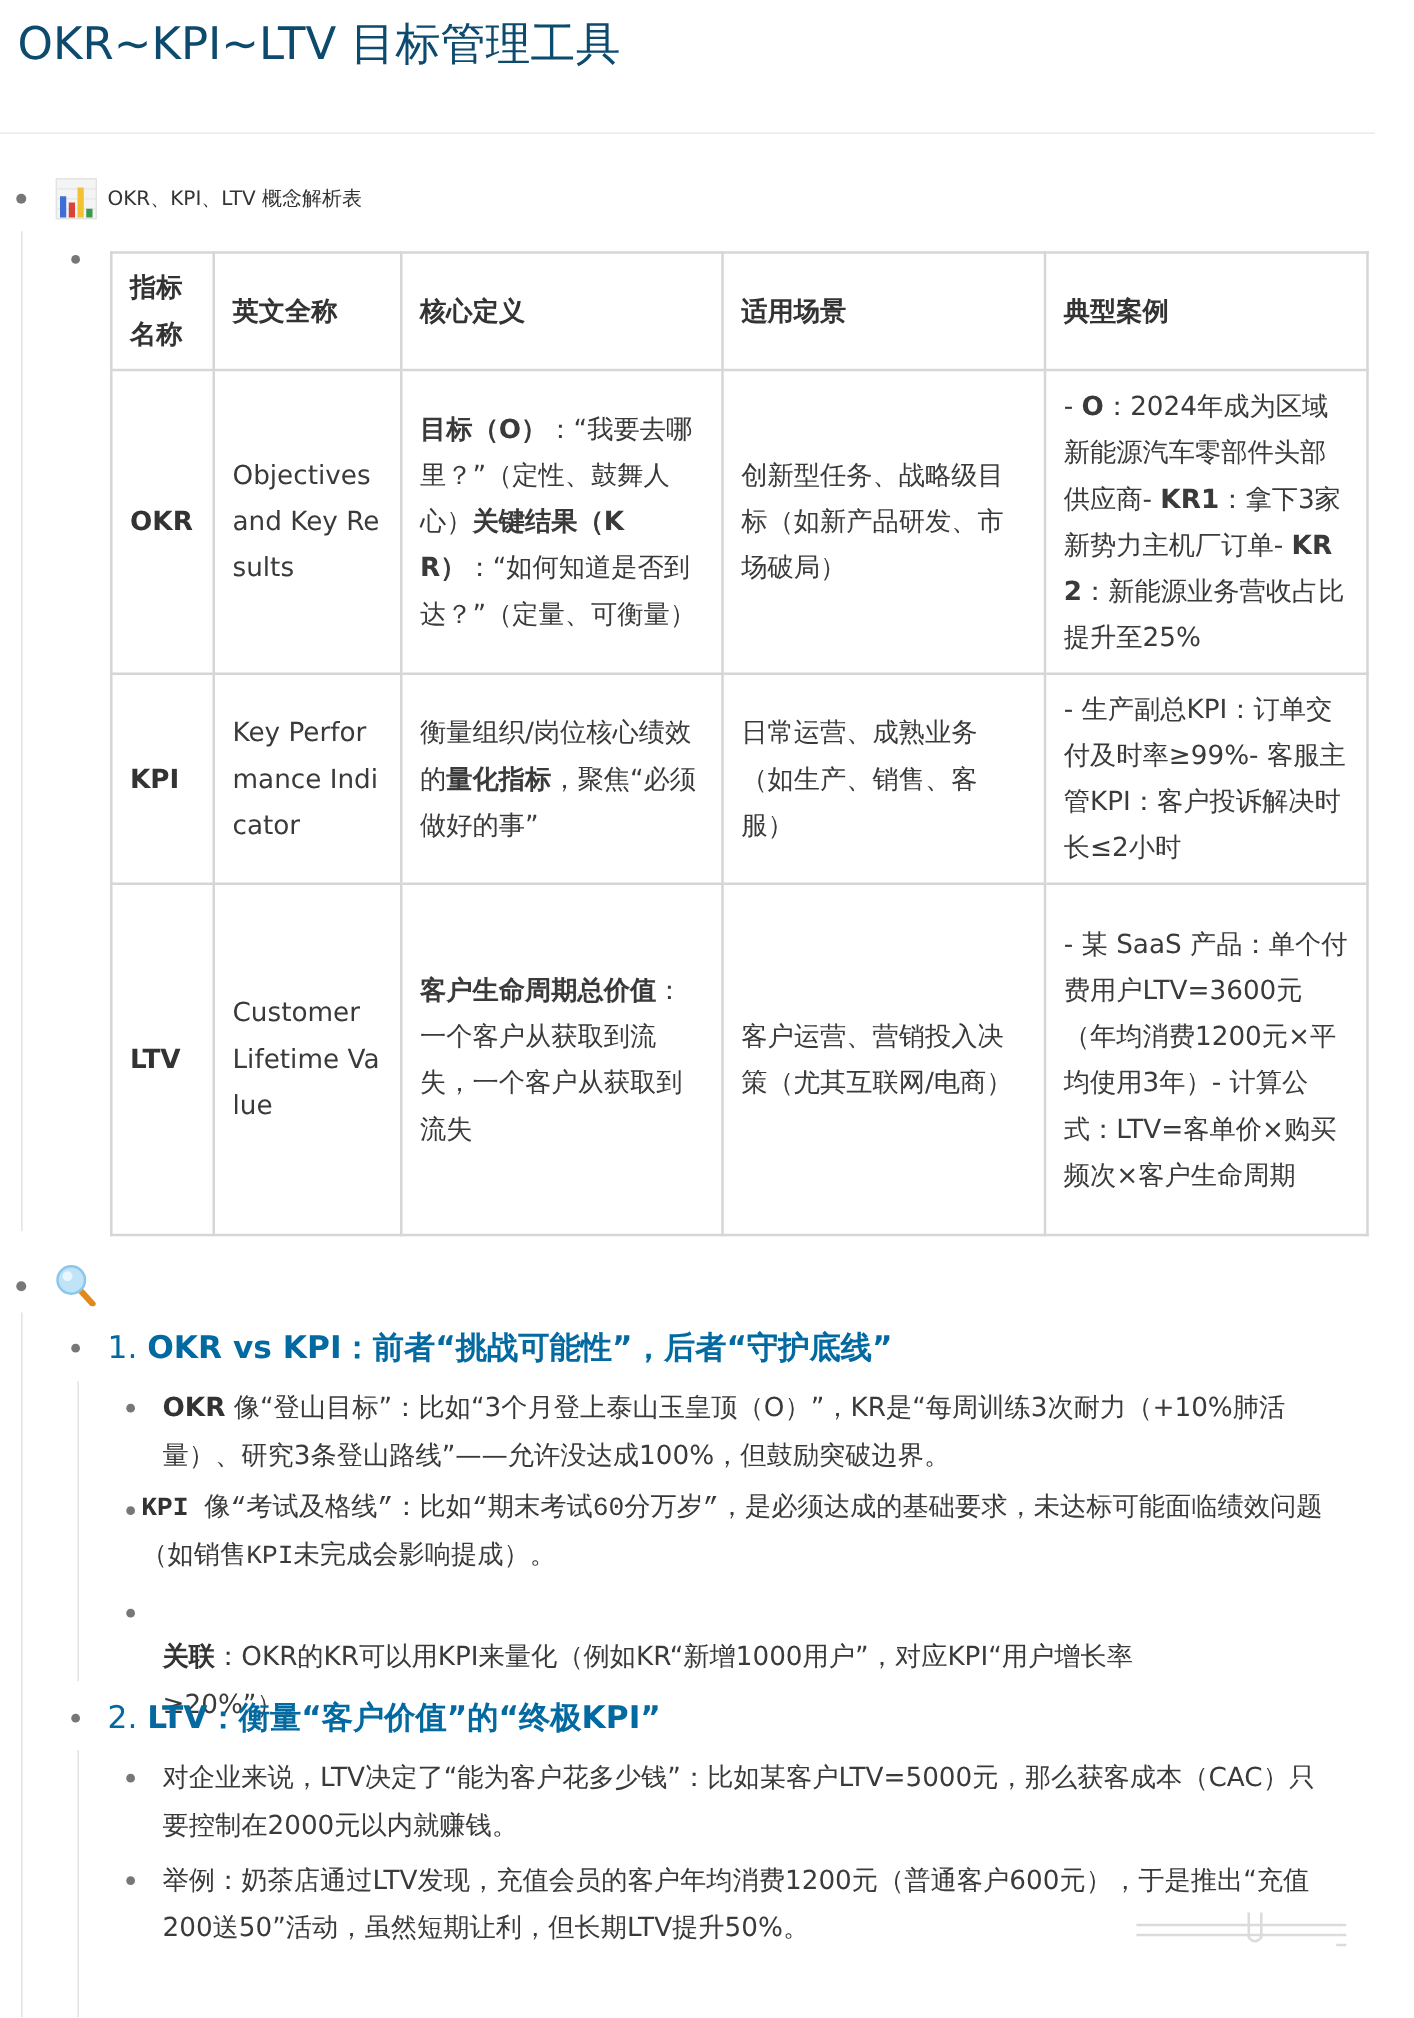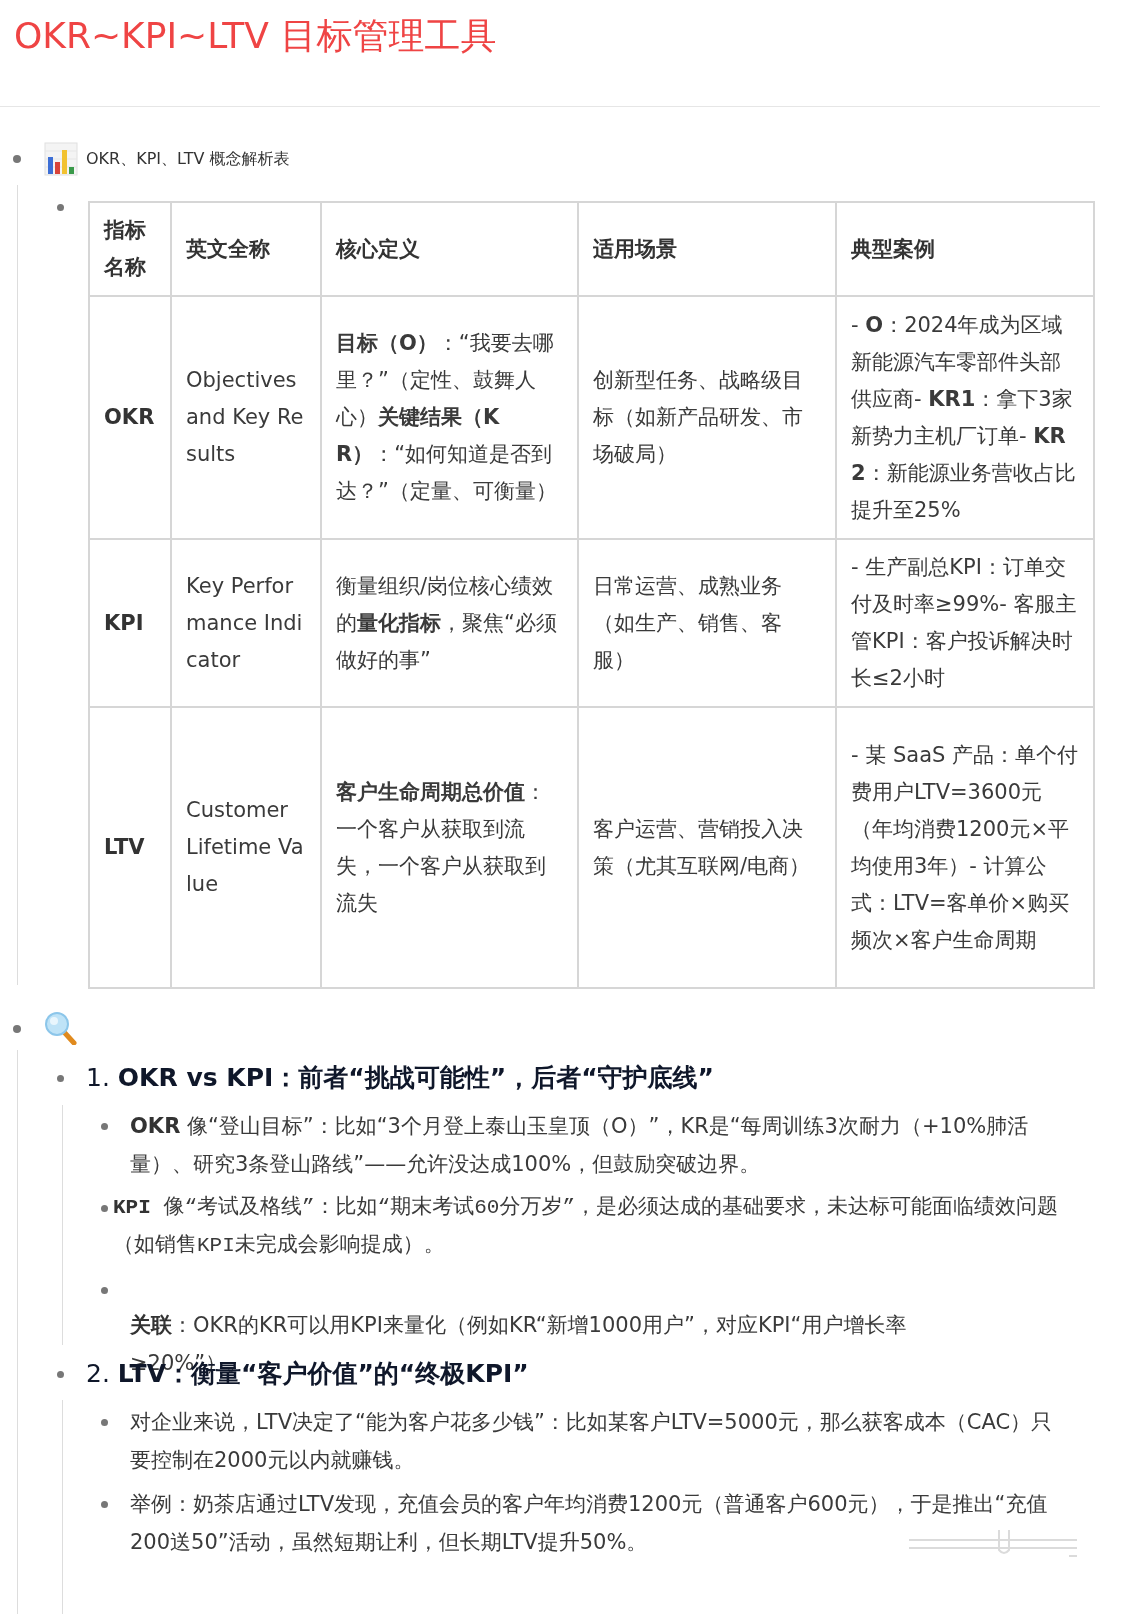--- a/index.html
+++ b/index.html
@@ -3,37 +3,37 @@
 <meta charset="utf-8">
 <style>
   html, body { margin: 0; padding: 0; background: #ffffff; }
   body {
     width: 1131px; height: 1614px; overflow: hidden; position: relative;
     font-family: "DejaVu Sans", "Liberation Sans", sans-serif;
     color: #333333;
   }
   .title {
     position: absolute; left: 14px; top: 10px;
-    font-size: 36px; line-height: 52px; color: #ef4444; margin: 0; font-weight: normal;
+    font-size: 36px; line-height: 52px; color: #0c4a6e; margin: 0; font-weight: normal;
   }
   .title-divider {
     position: absolute; left: 0; top: 106px; width: 1100px; height: 1px; background: #e6e6e6;
   }
   .guide { position: absolute; width: 1px; background: #dddddd; }
   .bullet {
     position: absolute; width: 8px; height: 8px; border-radius: 50%; background: #777777;
   }
   .bullet.sm { width: 7px; height: 7px; }
   .h2 {
     position: absolute; font-size: 16px; line-height: 36px; color: #333;
     display: flex; align-items: center; white-space: nowrap;
   }
   .emoji { display: inline-block; width: 34px; height: 34px; margin-right: 8px; position: relative; }
   .h3 {
-    position: absolute; font-size: 25px; line-height: 36px; color: #0f172a; white-space: nowrap;
+    position: absolute; font-size: 25px; line-height: 36px; color: #0369a1; white-space: nowrap;
   }
   .h3 b { font-weight: bold; }
   table.concepts {
     position: absolute; left: 88px; top: 201px; width: 1005px;
     border-collapse: collapse; table-layout: fixed;
     font-size: 21px; line-height: 37px; color: #3a3a3a;
   }
   table.concepts th, table.concepts td {
     border: 2px solid #d6d6d6; padding: 0 14px; vertical-align: middle; text-align: left;
     word-break: break-all;

